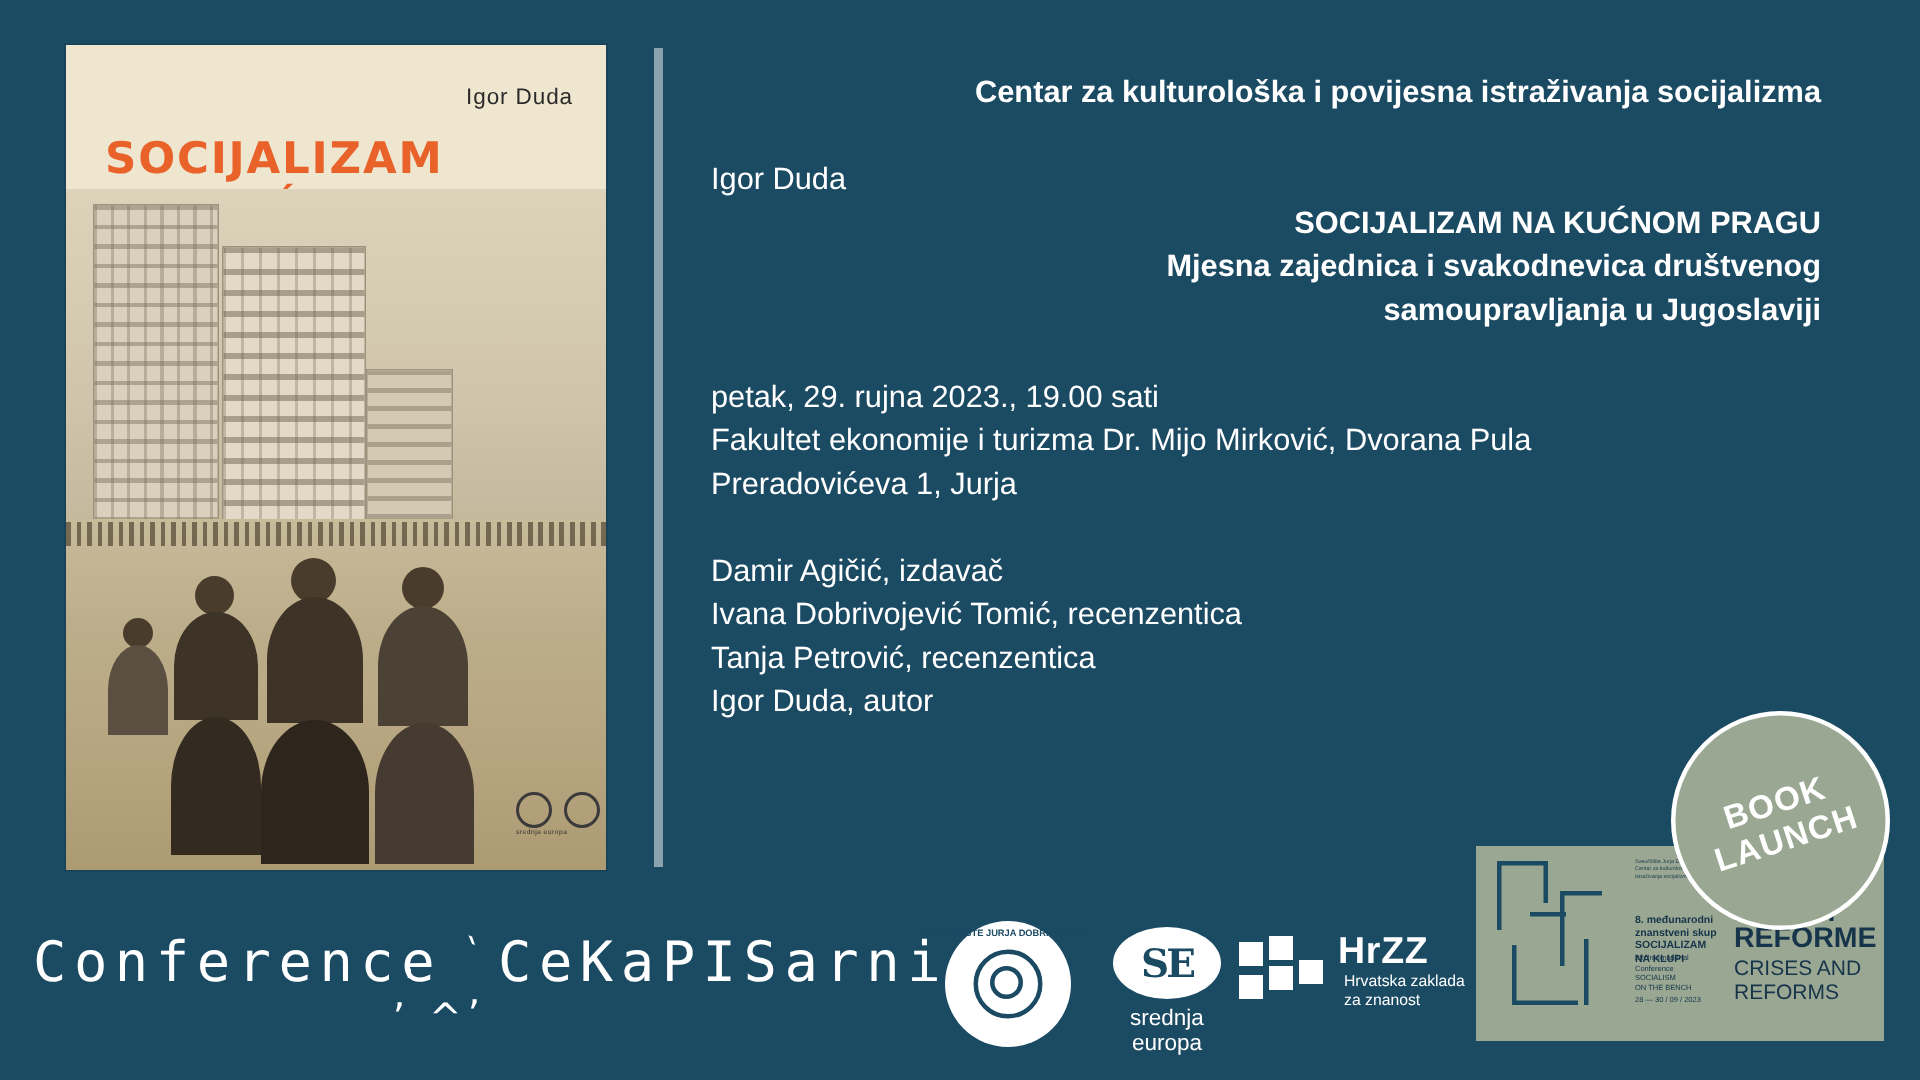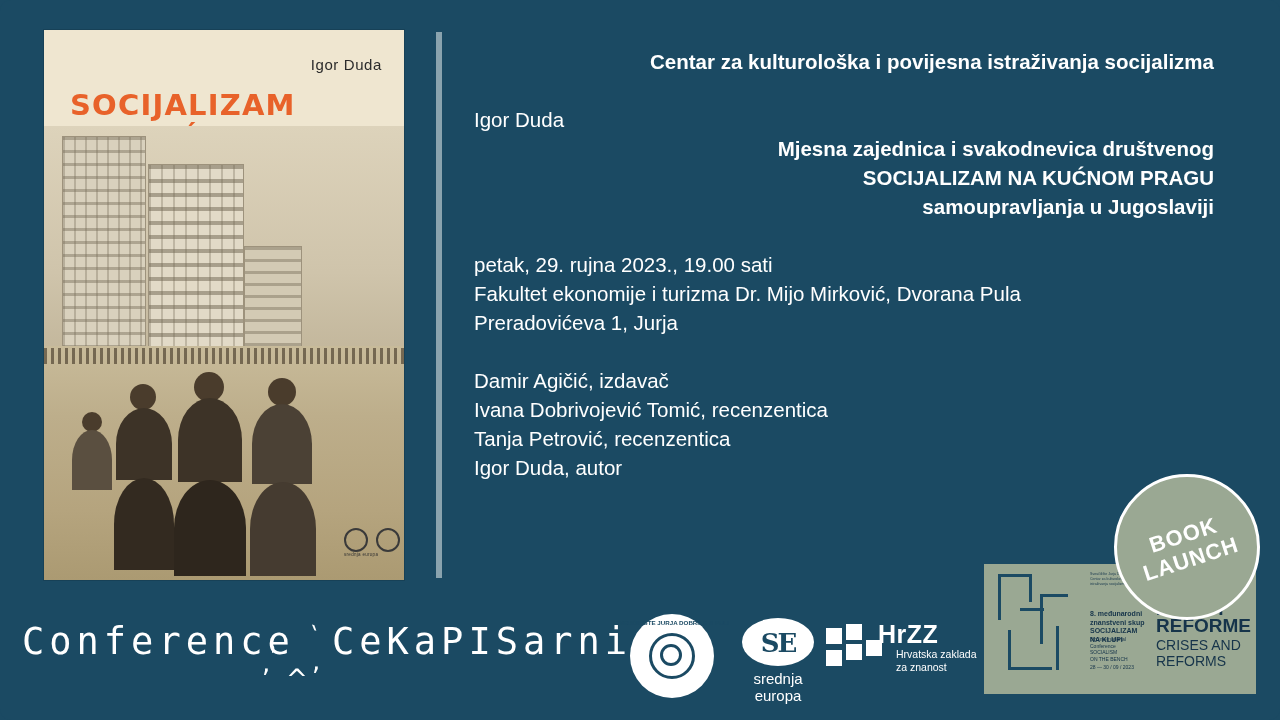--- a/index.html
+++ b/index.html
@@ -277,21 +277,21 @@
     left: 0; top: 4px;
     width: 62px; height: 44px;
   }
   .hrzz-mark i {
     position: absolute;
     background: #ffffff;
     display: block;
   }
   .hrzz-title {
     position: absolute;
-    left: 52px;
+    left: 66px;
     top: 0px;
     font-size: 25px;
     font-weight: bold;
     letter-spacing: 0.5px;
     text-align: right;
   }
   .hrzz-sub {
     position: absolute;
     left: 70px;
     top: 28px;
@@ -441,22 +441,22 @@
       <div class="cap">srednja europa</div>
     </div>
   </div>
 
   <div class="divider"></div>
 
   <div class="text-block">
     <div class="para b">Centar za kulturološka i povijesna istraživanja socijalizma</div>
     <div class="spacer"></div>
     <div class="para">Igor Duda</div>
+    <div class="para b">SOCIJALIZAM  NA KUĆNOM PRAGU</div>
     <div class="para b">Mjesna zajednica i svakodnevica društvenog</div>
-    <div class="para b">SOCIJALIZAM  NA KUĆNOM PRAGU</div>
     <div class="para b">samoupravljanja u Jugoslaviji</div>
     <div class="spacer"></div>
     <div class="para">petak, 29. rujna 2023., 19.00 sati</div>
     <div class="para">Fakultet ekonomije i turizma Dr. Mijo Mirković, Dvorana Pula</div>
     <div class="para">Preradovićeva 1, Jurja</div>
     <div class="spacer"></div>
     <div class="para">Damir Agičić, izdavač</div>
     <div class="para">Ivana Dobrivojević Tomić, recenzentica</div>
     <div class="para">Tanja Petrović, recenzentica</div>
     <div class="para">Igor Duda, autor</div>

